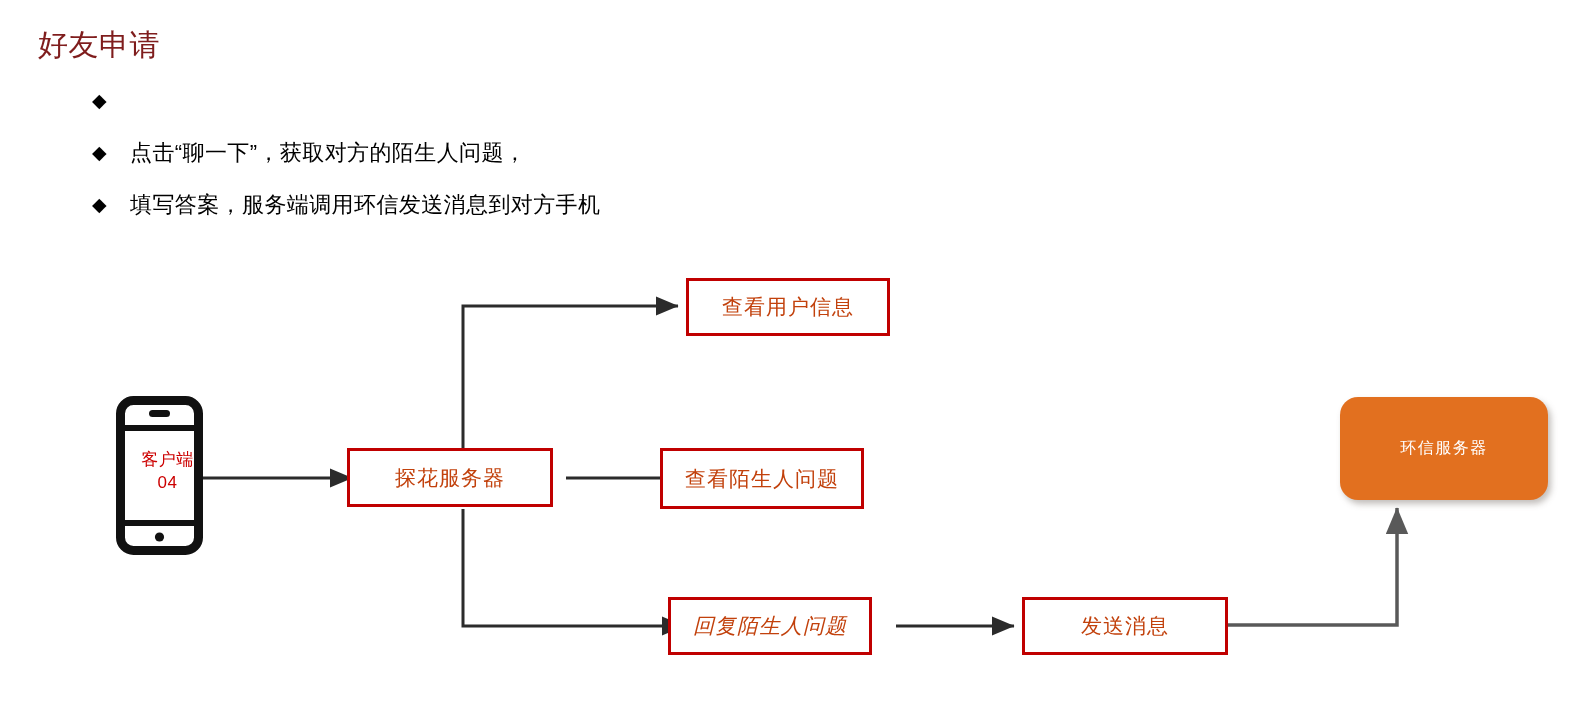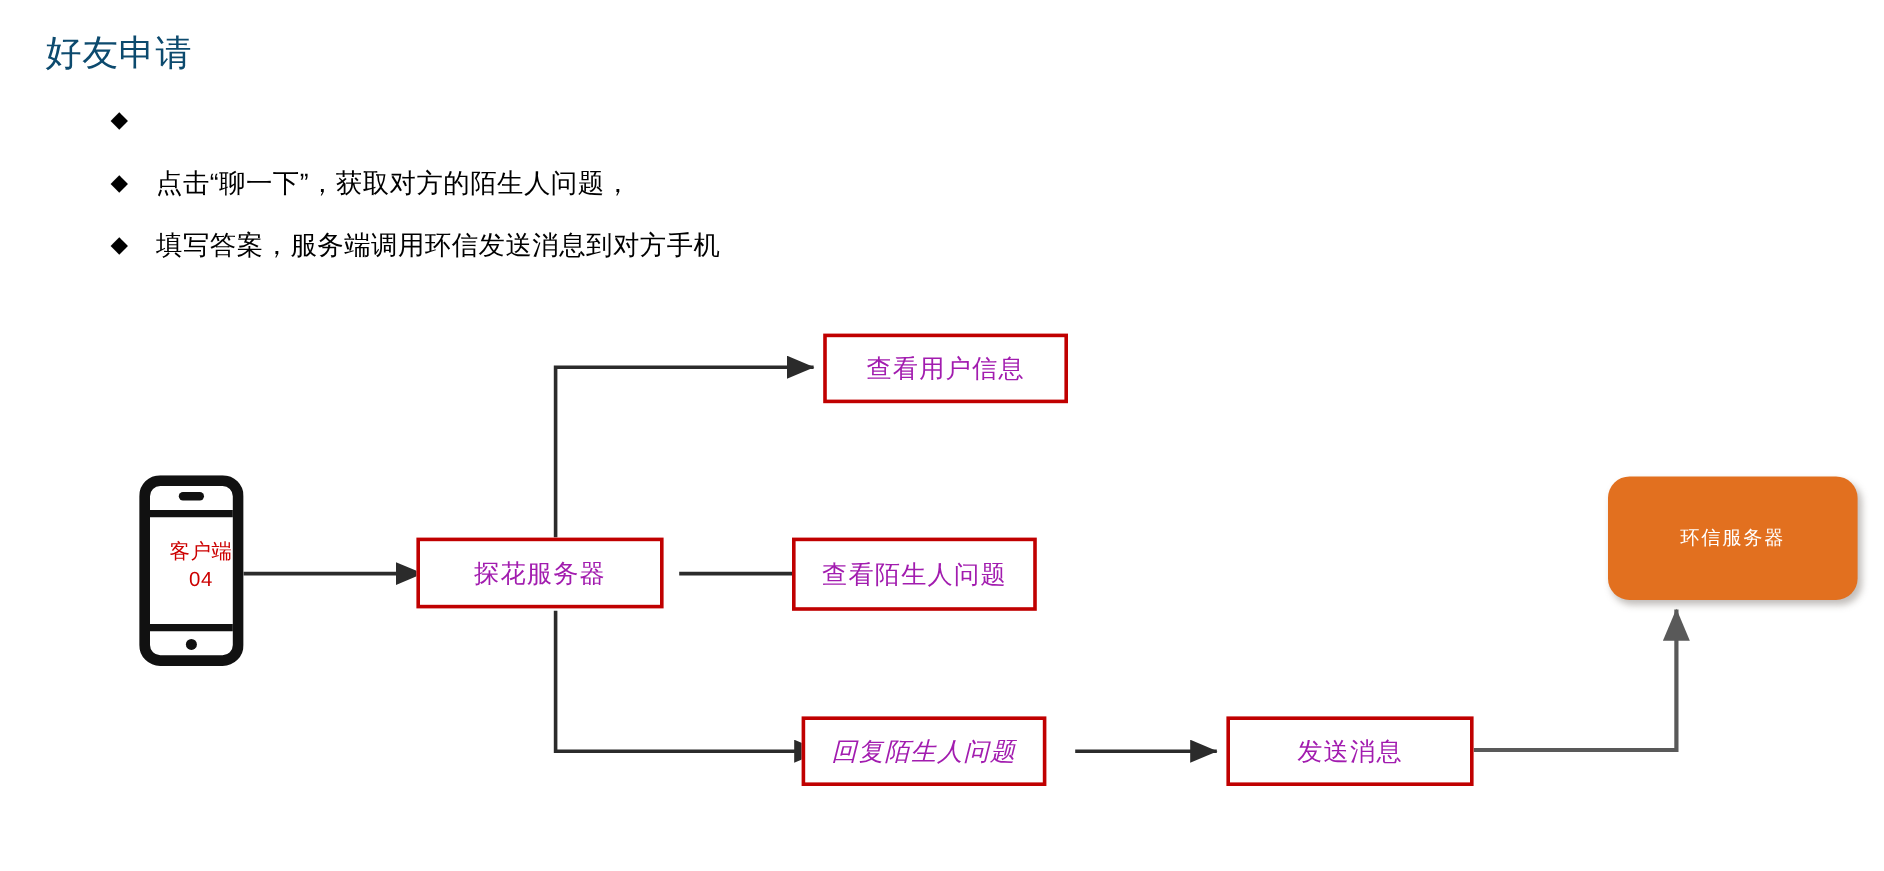--- a/index.html
+++ b/index.html
@@ -17,21 +17,21 @@
     -webkit-font-smoothing: antialiased;
   }
 
   
   .slide-title {
     position: absolute;
     left: 38px;
     top: 25px;
     font-size: 30px;
     line-height: 40px;
-    color: #0c4a6e;
+    color: #7f1d1d;
     letter-spacing: 0.5px;
     white-space: nowrap;
   }
   .bullet-list {
     position: absolute;
     left: 92px;
     top: 84px;
     width: 1000px;
   }
   .bullet-row {
@@ -72,21 +72,21 @@
   
   .flow-box {
     position: absolute;
     box-sizing: border-box;
     background: #ffffff;
     border: 3px solid #C00000;
     display: flex;
     align-items: center;
     justify-content: center;
     font-size: 21px;
-    color: #a21caf;
+    color: #c2410c;
     letter-spacing: 1px;
     white-space: nowrap;
   }
   #box-view-user-info   { left: 686px;  top: 278px; width: 204px; height: 58px; }
   #box-tanhua-server    { left: 347px;  top: 448px; width: 206px; height: 59px; }
   #box-view-stranger-q  { left: 660px;  top: 448px; width: 204px; height: 61px; }
   #box-reply-stranger-q { left: 668px;  top: 597px; width: 204px; height: 58px; font-style: italic; }
   #box-send-message     { left: 1022px; top: 597px; width: 206px; height: 58px; }
 
   .server-box {

